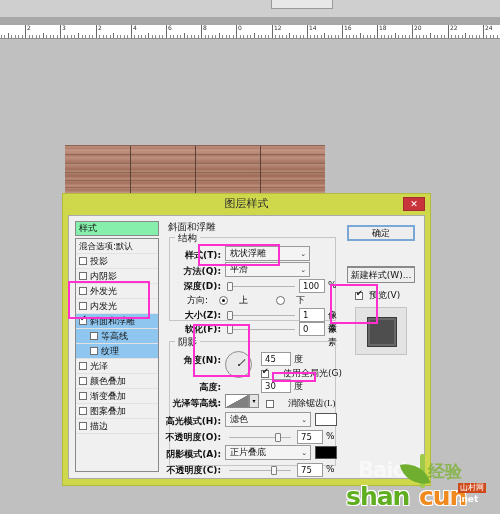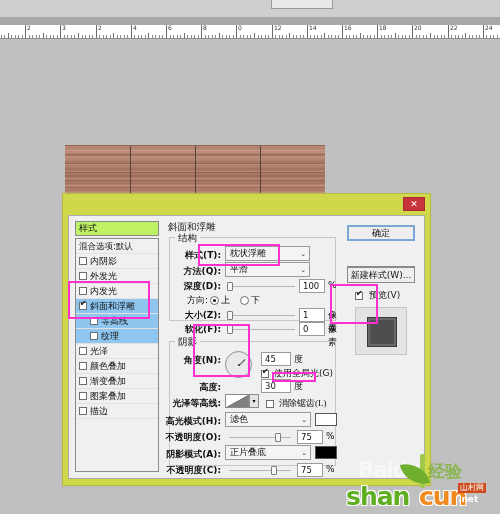--- a/index.html
+++ b/index.html
@@ -87,21 +87,21 @@
   .dlg-inner {
     position: absolute; left: 5px; top: 21px; right: 5px; bottom: 6px;
     background: #f0f0f0; border: 1px solid #a9a9a9;
   }
 
   
   .styles-col {
     position: absolute; left: 6px; top: 5px; width: 84px; bottom: 6px;
   }
   .styles-head {
-    width: 100%; height: 15px; background: #bef264;
+    width: 100%; height: 15px; background: #86efac;
     border: 1px solid #8a8a8a; font-size: 9px; line-height: 13px;
     padding-left: 3px; color: #111;
   }
   .styles-list {
     position: absolute; left: 0; top: 17px; right: 0; bottom: 0;
     background: #f0f0f0; border: 1px solid #8a8a8a; overflow: hidden;
   }
   .st-item {
     height: 15px; font-size: 9px; line-height: 15px;
     padding-left: 3px; color: #111; white-space: nowrap;
@@ -161,21 +161,21 @@
   .radio {
     width: 9px; height: 9px; border: 1px solid #6e6e6e; border-radius: 50%;
     background: #fff; display: inline-block; position: relative;
   }
   .radio.on::after {
     content: ""; position: absolute; left: 2px; top: 2px;
     width: 3px; height: 3px; background: #111; border-radius: 50%;
   }
   .inline-ctl {
     position: absolute; font-size: 9px; color: #111;
-    display: flex; align-items: center; gap: 2px; white-space: nowrap;
+    display: flex; align-items: center; gap: 11px; white-space: nowrap;
   }
   .dial {
     position: absolute; width: 27px; height: 27px; border-radius: 50%;
     background: #e9e9e9; border: 1px solid #8d8d8d;
   }
   .dial .ctr {
     position: absolute; left: 12px; top: 12px; width: 2px; height: 2px;
     background: #222; border-radius: 50%;
   }
   .dial .hand {
@@ -440,29 +440,34 @@
       <div class="seam" style="left: 130px;"></div>
       <div class="seam" style="left: 195px;"></div>
       <div class="grain" style="top: 8px;"></div>
       <div class="grain" style="top: 17px;"></div>
       <div class="grain" style="top: 26px;"></div>
       <div class="grain" style="top: 34px;"></div>
       <div class="grain" style="top: 41px;"></div>
     </div>
 
   <div class="dialog">
+    <div class="dlg-title">图层样式</div>
     <div class="dlg-close">✕</div>
 
     <div class="dlg-inner">
 
       <div class="styles-col">
         <div class="styles-head">样式</div>
         <div class="styles-list" id="styles-list">
             <div class="st-item first">
               <span>混合选项:默认</span>
+            </div>
+            <div class="st-item">
+              <span class="cb"></span>
+              <span>投影</span>
             </div>
             <div class="st-item">
               <span class="cb"></span>
               <span>内阴影</span>
             </div>
             <div class="st-item">
               <span class="cb"></span>
               <span>外发光</span>
             </div>
             <div class="st-item">

